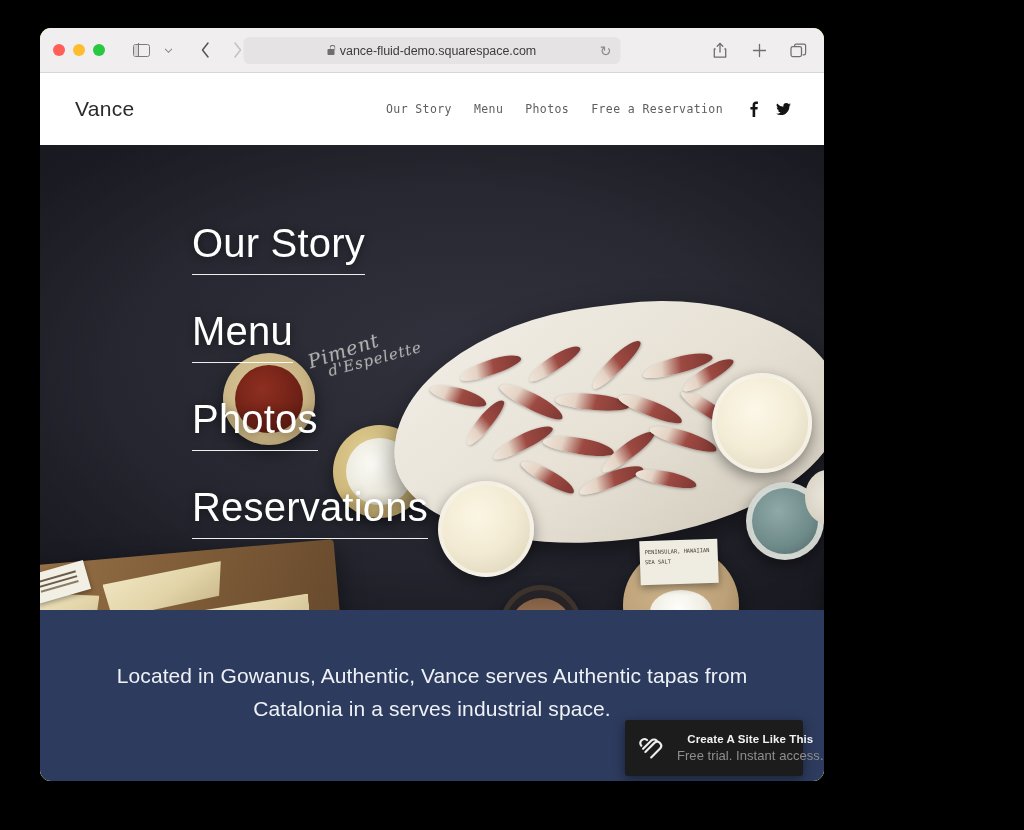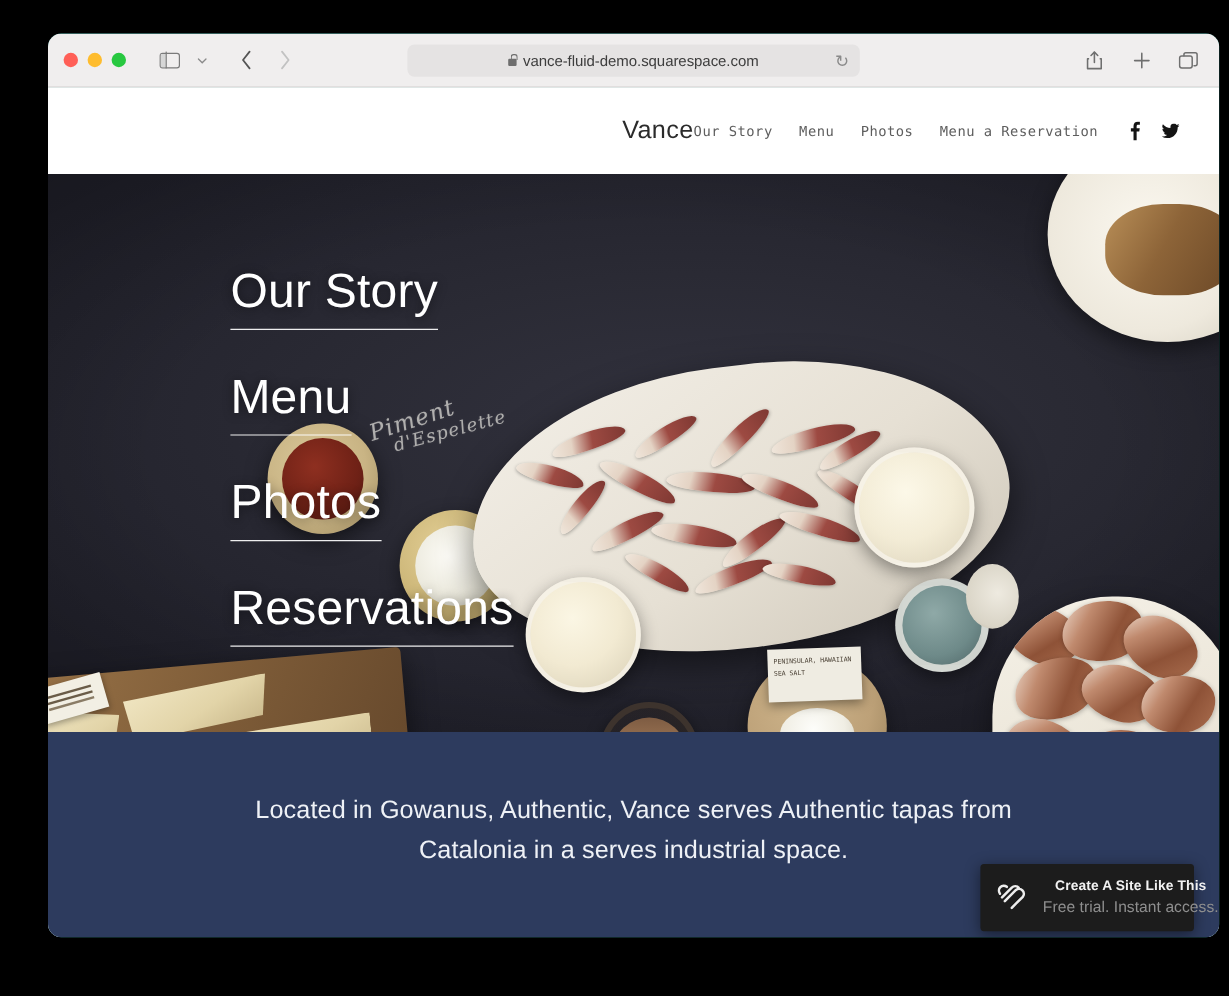--- a/index.html
+++ b/index.html
@@ -10,25 +10,25 @@
     background: #000000;
     overflow: hidden;
     font-family: "Liberation Sans", sans-serif;
   }
 
   
   .browser-window {
     position: absolute;
     left: 40px;
     top: 28px;
-    width: 976px;
+    width: 784px;
     height: 753px;
     border-radius: 11px;
     overflow: hidden;
-    background: #0f766e;
+    background: #fde047;
     box-shadow: 0 18px 52px rgba(0,0,0,0.55);
   }
 
   
   .chrome-bar {
     height: 45px;
     background: #f0eeee;
     border-bottom: 1px solid #d8d5d5;
     display: flex;
     align-items: center;
@@ -119,22 +119,22 @@
     overflow: hidden;
     background: #ffffff;
   }
 
   
   .site-header {
     height: 72px;
     background: #ffffff;
     display: flex;
     align-items: center;
-    justify-content: flex-end;
-    padding: 0 33px 0 23px;
+    justify-content: space-between;
+    padding: 0 33px 0 35px;
   }
   .site-logo {
     font-size: 21px;
     color: #2b2b2b;
     letter-spacing: 0.3px;
     font-weight: 400;
   }
   .site-nav {
     display: flex;
     align-items: center;
@@ -503,21 +503,21 @@
   </div>
 
   <div class="site">
 
     <div class="site-header">
       <div class="site-logo">Vance</div>
       <div class="site-nav">
         <span class="nav-link">Our Story</span>
         <span class="nav-link">Menu</span>
         <span class="nav-link">Photos</span>
-        <span class="nav-link">Menu a Reservation</span>
+        <span class="nav-link">Free a Reservation</span>
         <span class="social-icons">
           <span class="social-icon">
             <svg width="9" height="16" viewBox="0 0 9 16">
                 <path d="M6.2 16 L6.2 8.6 L8.4 8.6 L8.8 5.9 L6.2 5.9 L6.2 4.2 C6.2 3.4 6.4 2.9 7.6 2.9 L8.9 2.9 L8.9 0.5 C8.6 0.45 7.9 0.4 7 0.4 C5 0.4 3.6 1.6 3.6 3.9 L3.6 5.9 L1.4 5.9 L1.4 8.6 L3.6 8.6 L3.6 16 Z" fill="#141414"></path>
               </svg>
           </span>
           <span class="social-icon">
             <svg width="15" height="13" viewBox="0 0 16 14">
                 <path d="M16 1.7 c-0.6 0.26 -1.22 0.44 -1.88 0.52 c0.68 -0.4 1.2 -1.05 1.44 -1.82 c-0.63 0.38 -1.33 0.65 -2.08 0.8 A3.27 3.27 0 0 0 11.1 0 a3.28 3.28 0 0 0 -3.28 3.28 c0 0.26 0.03 0.51 0.08 0.75 A9.3 9.3 0 0 1 1.11 0.6 a3.28 3.28 0 0 0 1.01 4.38 a3.25 3.25 0 0 1 -1.48 -0.41 v0.04 a3.28 3.28 0 0 0 2.63 3.22 a3.3 3.3 0 0 1 -1.48 0.06 a3.28 3.28 0 0 0 3.06 2.28 A6.58 6.58 0 0 1 0 11.54 a9.27 9.27 0 0 0 5.03 1.47 c6.04 0 9.34 -5 9.34 -9.34 l -0.01 -0.43 A6.66 6.66 0 0 0 16 1.7 Z" fill="#141414"></path>
               </svg>

